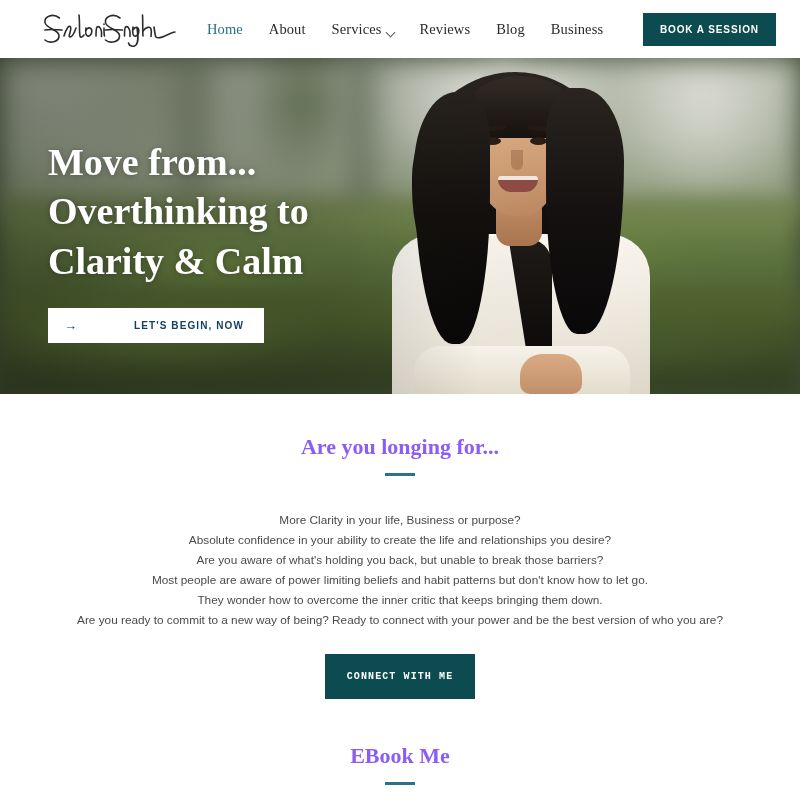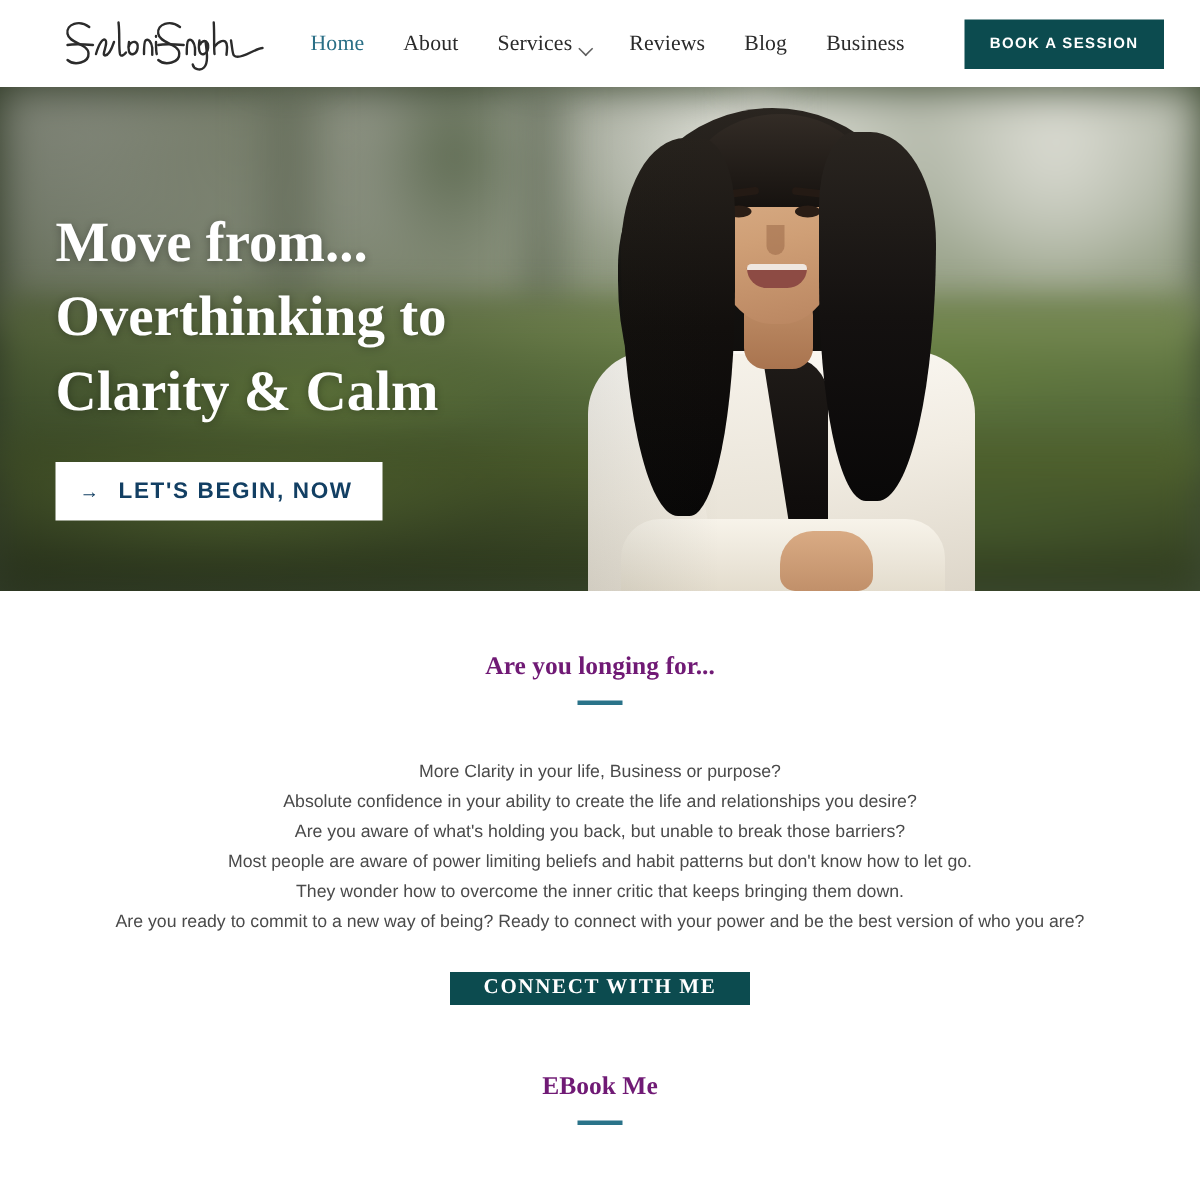--- a/index.html
+++ b/index.html
@@ -192,21 +192,21 @@
     background:linear-gradient(180deg,#f7f3ea,#e3dccd);
     border-radius:26px 26px 0 0;
   }
   .p-hand {
     position:absolute; left:150px; top:296px; width:62px; height:40px;
     background:linear-gradient(180deg,#d9ab84,#c1906a);
     border-radius:22px 22px 10px 10px;
   }
 
   .hero-content {
-    position:absolute; left:37px; top:80px; z-index:3;
+    position:absolute; left:48px; top:80px; z-index:3;
     max-width:440px;
   }
   .hero-title {
     font-family:"Liberation Serif", serif;
     font-size:38px;
     line-height:1.30;
     color:#ffffff;
     font-weight:bold;
     text-shadow:0 1px 6px rgba(0,0,0,.30);
   }
@@ -215,54 +215,55 @@
     display:inline-flex;
     align-items:center;
     gap:13px;
     background:#ffffff;
     padding:11px 20px 11px 16px;
     cursor:pointer;
     border:none;
   }
   .hero-cta .arrow { color:#123f63; font-size:13px; line-height:1; }
   .hero-cta .lbl {
-    color:#123f63; font-size:15px; font-weight:bold; letter-spacing:1.1px;
+    color:#123f63; font-size:10px; font-weight:bold; letter-spacing:1.1px;
     font-family:"Liberation Sans", sans-serif;
+    margin-left:44px;
   }
 
   
   .section { padding:0 40px; text-align:center; }
   .sec-title {
     font-family:"Liberation Serif", serif;
-    font-size:17px;
-    color:#701a75;
+    font-size:22px;
+    color:#8b5cf6;
     font-weight:bold;
   }
   .divider {
     width:30px; height:3px; background:#2a7389;
     margin:13px auto 0;
   }
   .longing { padding-top:40px; }
   .longing-lines { margin-top:34px; }
   .longing-lines p {
     font-size:11.8px;
     line-height:20px;
     color:#4a4a4a;
   }
   .connect-btn {
     margin-top:24px;
     background:#0c4b4f;
     color:#fff;
-    font-size:14px;
+    font-size:10px;
     font-weight:bold;
     letter-spacing:1.1px;
-    padding:3px 22px;
+    padding:17px 22px;
     border:none;
     cursor:pointer;
-    font-family:Liberation Serif, serif;
+    font-family:Liberation Mono, monospace;
   }
 
   .about { padding-top:44px; }
 </style>
 </head>
 <body>
 
 <div class="header">
 
   <div class="logo">

